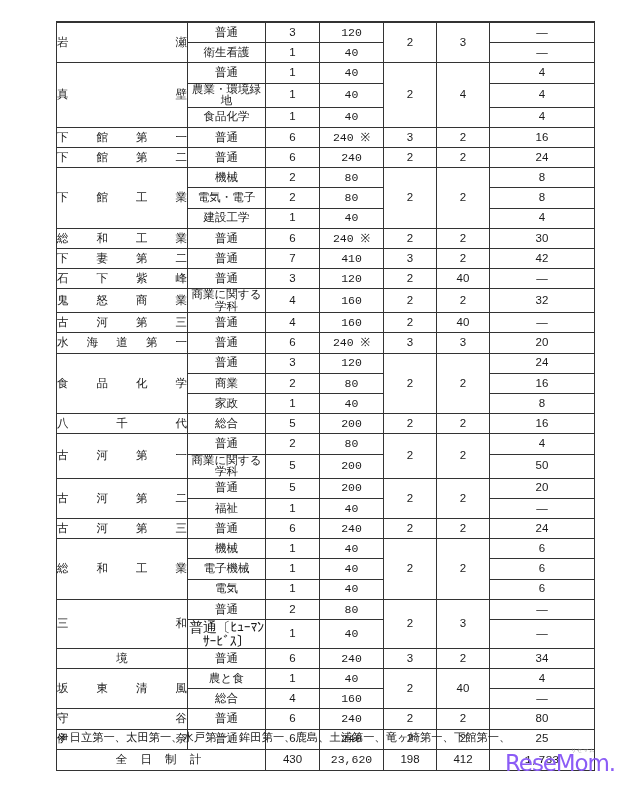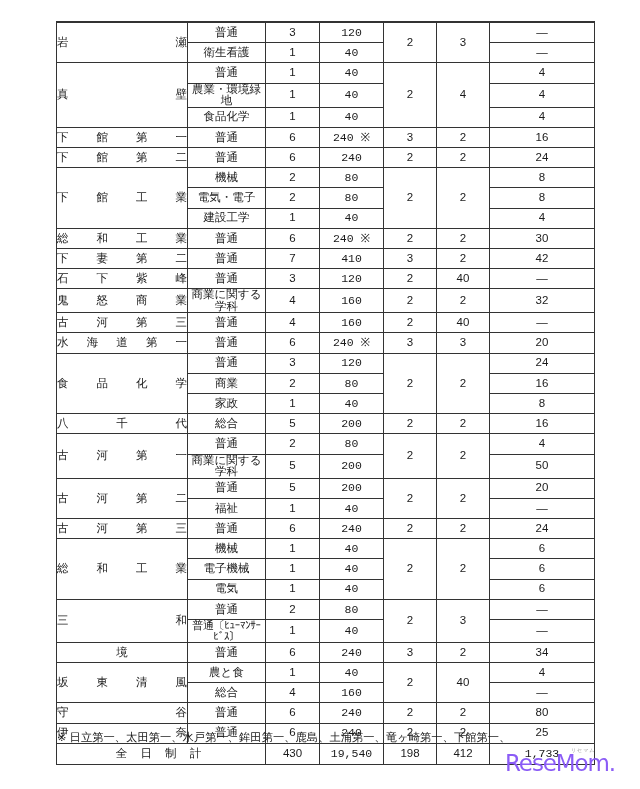--- a/index.html
+++ b/index.html
@@ -40,21 +40,21 @@
     text-align-last:justify;
     padding:0 5px 0 4px;
     font-size:12px;
     letter-spacing:0;
   }
   td.school.center{
     text-align:center;
     text-align-last:center;
   }
   td.course{font-size:11.5px;}
-  td.course.tight{font-size:11px;letter-spacing:-0.3px;}
+  td.course.tight{font-size:14px;letter-spacing:-0.3px;}
   td.num{text-align:right;padding-right:5px;font-size:11.5px;}
   td.numc{text-align:center;font-size:11.5px;font-family:Liberation Mono, monospace;}
   td.dash{text-align:center;font-size:11.5px;}
 
   tr.total td{height:20px;font-size:11.5px;}
   td.total-label{
     text-align:center;
     text-align-last:center;
     font-size:12px;
     letter-spacing:5px;
@@ -376,21 +376,21 @@
           <td class="course hb">普通</td>
           <td class="num hb">6</td>
           <td class="numc hb">240</td>
           <td class="num hb" rowspan="1">2</td>
           <td class="num hb" rowspan="1">2</td>
           <td class="dash rb hb">25</td>
         </tr>
         <tr class="total">
           <td class="total-label lb hb" colspan="2">全 日 制 計</td>
           <td class="num hb">430</td>
-          <td class="numc hb">19,540</td>
+          <td class="numc hb">23,620</td>
           <td class="num hb">198</td>
           <td class="num hb">412</td>
           <td class="numc rb hb">1,733</td>
         </tr>
       </tbody>
   </table>
 
   <div class="notes">
     <span class="l1">※ 日立第一、太田第一、水戸第一、鉾田第一、鹿島、土浦第一、竜ヶ崎第一、下館第一、</span>
   </div>

